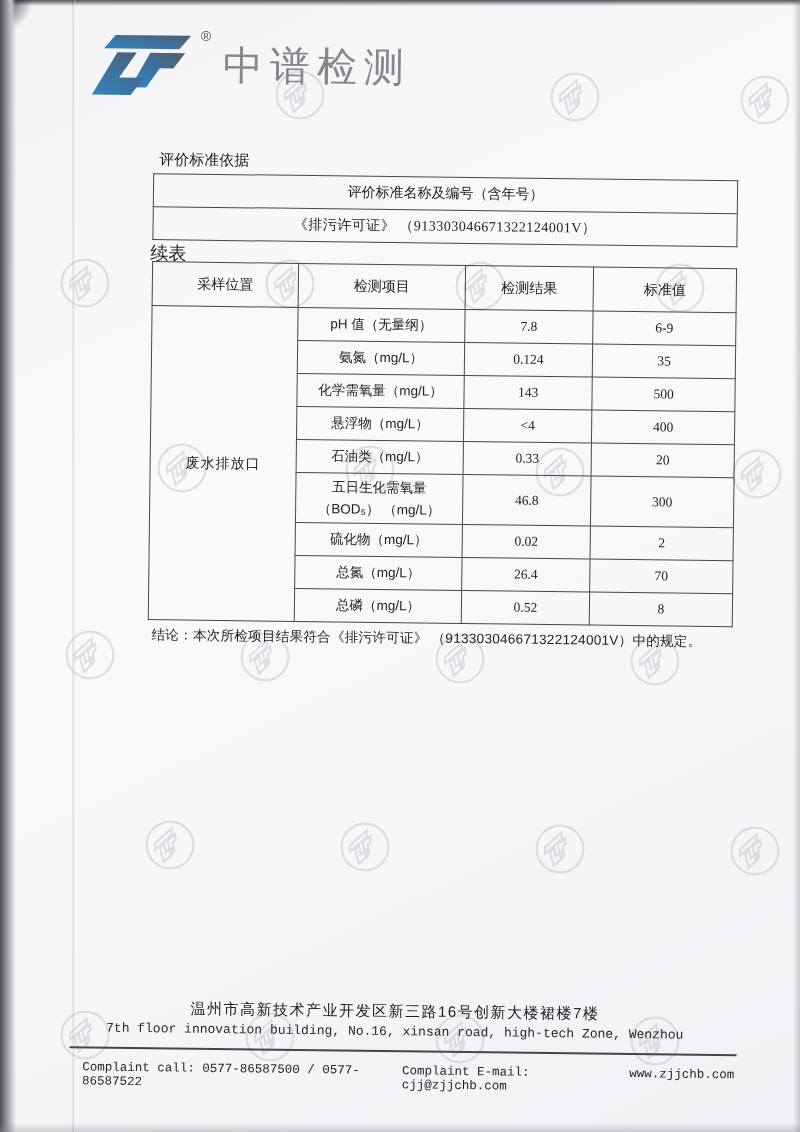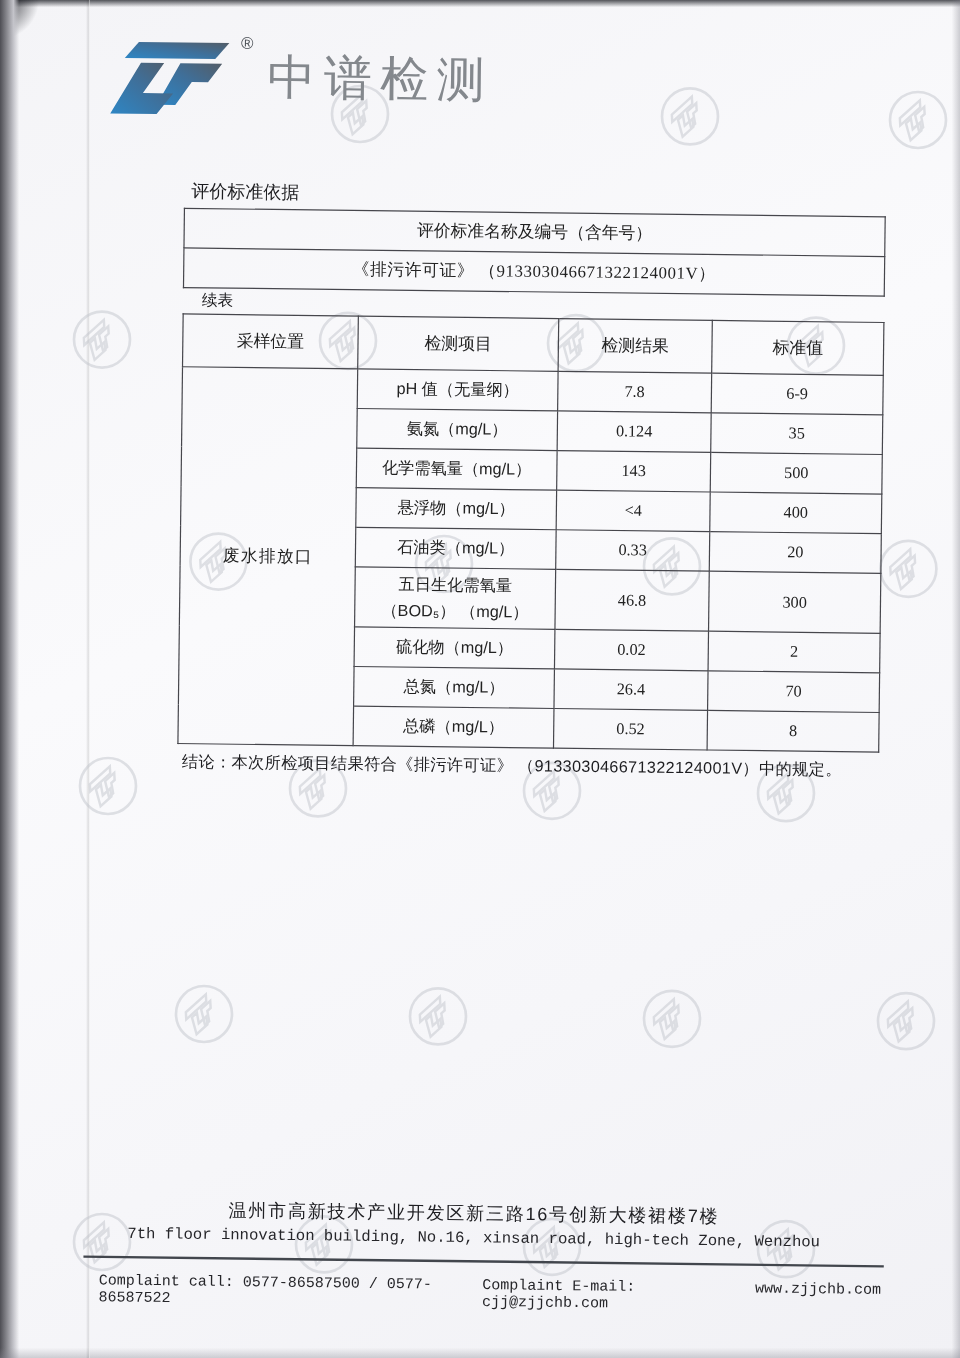--- a/index.html
+++ b/index.html
@@ -39,21 +39,21 @@
   .logo-svg{width:116px;height:88px;display:block;}
   .reg{font-size:14px;color:#4a4f55;margin:0 0 0 2px;line-height:1;}
   .company{font-size:40px;color:#84888d;letter-spacing:7px;margin:16px 0 0 12px;font-weight:500;line-height:1;}
 
   
   .lbl-basis{position:absolute;left:154px;top:150px;font-size:15px;color:#1d1d20;}
   table{border-collapse:collapse;table-layout:fixed;}
   .t1{position:absolute;left:148px;top:173px;width:584px;}
   .t1 td{border:1px solid #46464c;height:32px;text-align:center;font-size:14px;padding:0;color:#222;}
   .t1 .t1-val{font-family:"Liberation Serif",serif;letter-spacing:.5px;}
-  .lbl-cont{position:absolute;left:164px;top:241px;font-size:13px;color:#1d1d20;}
+  .lbl-cont{position:absolute;left:146px;top:241px;font-size:18px;color:#1d1d20;}
 
   
   .t2{position:absolute;left:148px;top:261px;width:584px;}
   .t2 th,.t2 td{border:1px solid #46464c;text-align:center;vertical-align:middle;padding:0;font-weight:normal;color:#222;}
   .t2 thead tr{height:44px;}
   .t2 th{font-size:14px;}
   .c-loc{font-size:14px;letter-spacing:1px;}
   .c-item{font-size:13.5px;white-space:pre-line;line-height:1.6;}
   .c-num{font-family:"Liberation Serif",serif;font-size:13.5px;}
 

